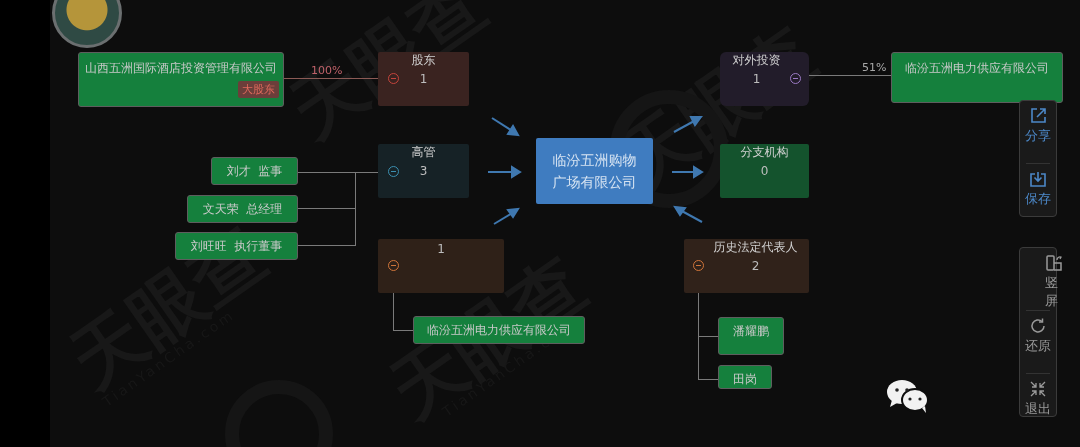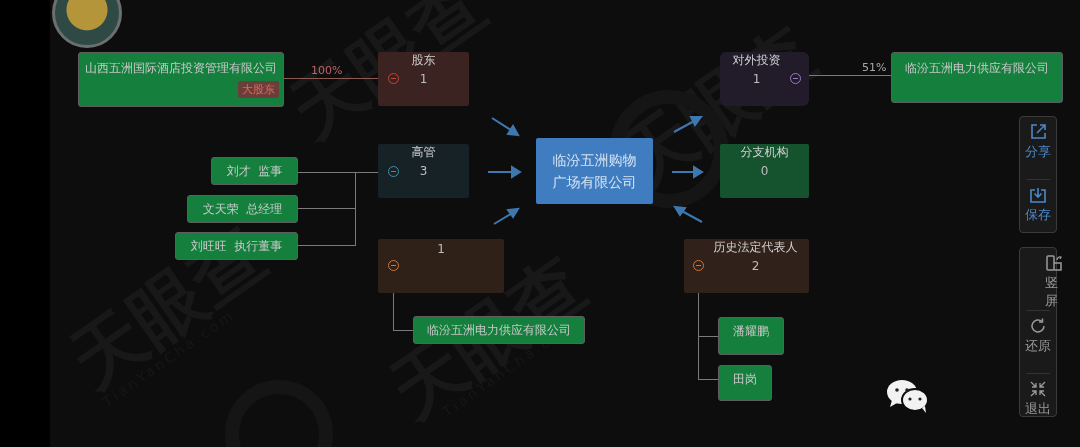--- a/index.html
+++ b/index.html
@@ -134,25 +134,25 @@
 </div>
 
 <div class="cat" style="left:684px;top:239px;width:125px;height:54px;background:#30221a;">
   <span class="t" style="margin-left:18px;">历史法定代表人</span>
   <span class="n" style="margin-left:18px;">2</span>
 </div>
 <div class="minus" style="left:693px;top:260px;color:#d0753a;"></div>
 <div class="person" style="left:718px;top:317px;width:66px;height:38px;line-height:26px;">
   <span>潘耀鹏</span>
 </div>
-<div class="person" style="left:718px;top:365px;width:54px;height:36px;line-height:26px;text-align:center;">
+<div class="person" style="left:718px;top:365px;width:54px;height:24px;line-height:26px;text-align:center;">
   <span>田岗</span>
 </div>
 
-<div class="toolbar" style="left:1019px;top:116px;height:117px;color:#4c88c8;">
+<div class="toolbar" style="left:1019px;top:100px;height:117px;color:#4c88c8;">
   <div class="tb-btn" style="height:56px;">
     <svg class="ic" viewBox="0 0 18 18">
         <path d="M8 2H3v13h13v-5" fill="none" stroke="currentColor" stroke-width="1.6"></path>
         <path d="M8 10l8-8M11 2h5v5" fill="none" stroke="currentColor" stroke-width="1.6"></path>
       </svg>
     <span class="lbl">分享</span>
   </div>
   <div class="tb-sep"></div>
   <div class="tb-btn" style="height:56px;">
     <svg class="ic" viewBox="0 0 18 18">

